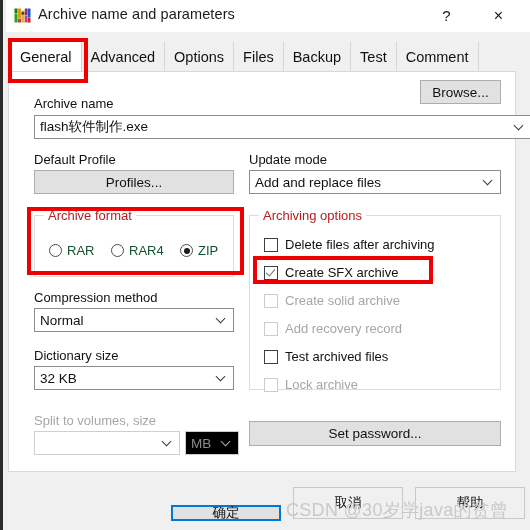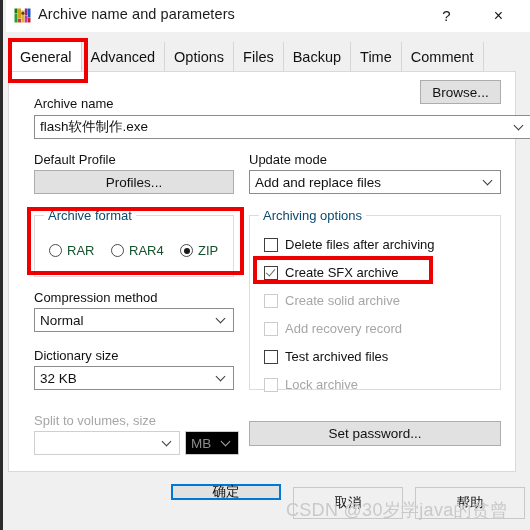--- a/index.html
+++ b/index.html
@@ -177,21 +177,21 @@
     box-sizing: border-box;
     border: 1px solid #dcdcdc;
     background: transparent;
   }
   .group-title {
     position: absolute;
     top: -8px; left: 9px;
     background: #ffffff;
     padding: 0 4px;
     font-size: 13px;
-    color: #0c4a6e;
+    color: #b91c1c;
     white-space: nowrap;
   }
 
   
   .radio {
     position: absolute;
     display: flex;
     align-items: center;
     cursor: default;
     white-space: nowrap;
@@ -299,21 +299,21 @@
     <div class="btn-close-title">×</div>
   </div>
 
   <div class="tabstrip">
     <div class="tabs">
       <div class="tab active">General</div>
       <div class="tab">Advanced</div>
       <div class="tab">Options</div>
       <div class="tab">Files</div>
       <div class="tab">Backup</div>
-      <div class="tab">Time</div>
+      <div class="tab">Test</div>
       <div class="tab">Comment</div>
     </div>
   </div>
 
   <div class="tabpage">
 
     <div class="lbl" style="left:25px; top:24px;">Archive name</div>
     <div class="combo" style="left:25px; top:43px; width:498px; height:24px;">
       <span>flash软件制作.exe</span>
       <span class="arrow"></span>
@@ -398,21 +398,21 @@
       <div class="check disabled" style="left:14px; top:161px;">
         <span class="box"></span>
         <span class="clabel">Lock archive</span>
       </div>
     </div>
 
     <div class="pbtn" style="left:240px; top:349px; width:252px; height:25px;">Set password...</div>
 
   </div>
 
-  <div class="pbtn focused" style="left:168px; top:484px; width:110px; height:16px;">确定</div>
+  <div class="pbtn focused" style="left:168px; top:505px; width:110px; height:16px;">确定</div>
   <div class="pbtn" style="left:290px; top:487px; width:110px; height:32px; background:#f0f0f0; border-color:#c8c8c8;">取消</div>
   <div class="pbtn" style="left:412px; top:487px; width:110px; height:32px; background:#f0f0f0; border-color:#c8c8c8;">帮助</div>
 
   <div class="watermark">CSDN @30岁学java的贫曾</div>
 
   <div class="redbox" style="left:5px; top:38px; width:80px; height:45px;"></div>
   <div class="redbox" style="left:24px; top:207px; width:217px; height:68px;"></div>
   <div class="redbox" style="left:250px; top:256px; width:180px; height:28px;"></div>
 
 </div>

